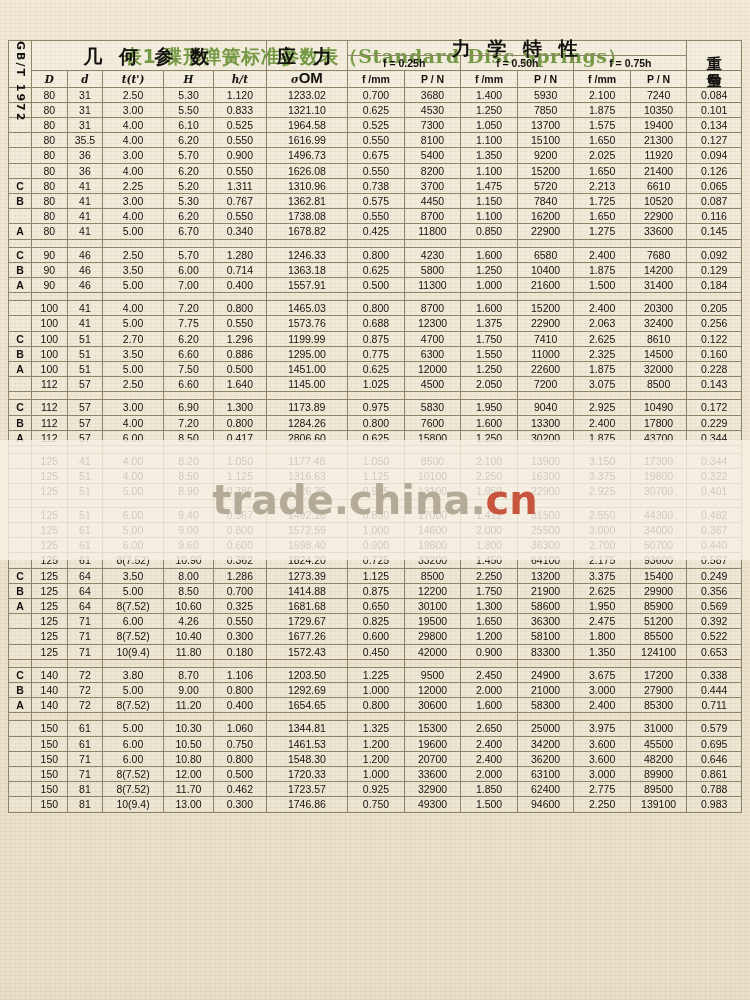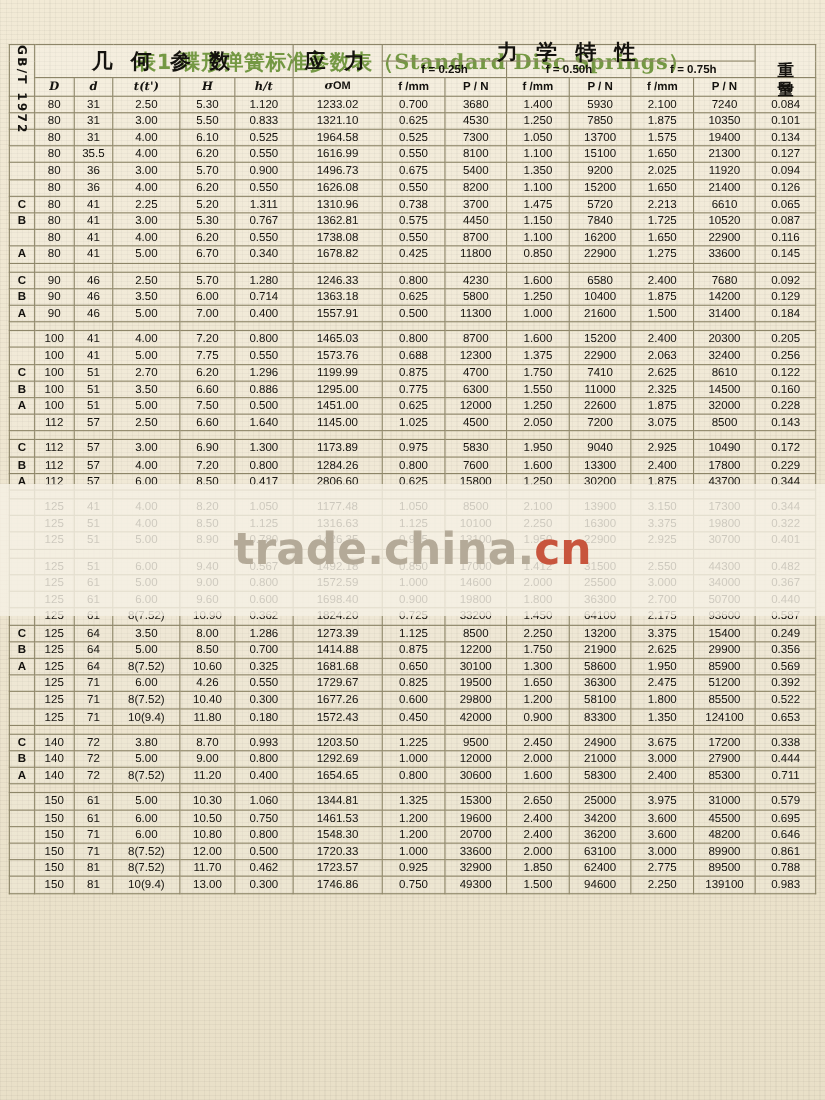--- a/index.html
+++ b/index.html
@@ -57,21 +57,21 @@
     line-height:1;
     font-family:"DejaVu Sans","Liberation Sans",sans-serif;
   }
   .vert-cn{
     writing-mode:vertical-rl;
     font-size:15px;
     letter-spacing:6px;
     font-family:"DejaVu Sans","Liberation Sans",sans-serif;
     font-weight:bold;
   }
-  .sub{font-size:10px;}
+  .sub{font-size:15px;}
   .it{font-style:italic;font-family:"DejaVu Serif","Liberation Serif",serif;}
   .cls{font-weight:bold;}
   .gap td{height:7px;line-height:7px;border-left:1px solid #8d8568;border-right:1px solid #8d8568;border-top:1px solid #8d8568;border-bottom:1px solid #8d8568;background:rgba(255,255,255,0.05);}
   col.c0{width:22px}
   col.c1{width:34px}
   col.c2{width:34px}
   col.c3{width:58px}
   col.c4{width:48px}
   col.c5{width:50px}
   col.c6{width:78px}
@@ -810,21 +810,21 @@
         <td></td>
         <td></td>
         <td></td>
       </tr>
       <tr>
         <td class="cls">C</td>
         <td>140</td>
         <td>72</td>
         <td>3.80</td>
         <td>8.70</td>
-        <td>0.993</td>
+        <td>1.106</td>
         <td>1203.50</td>
         <td>1.225</td>
         <td>9500</td>
         <td>2.450</td>
         <td>24900</td>
         <td>3.675</td>
         <td>17200</td>
         <td>0.338</td>
       </tr>
       <tr>

